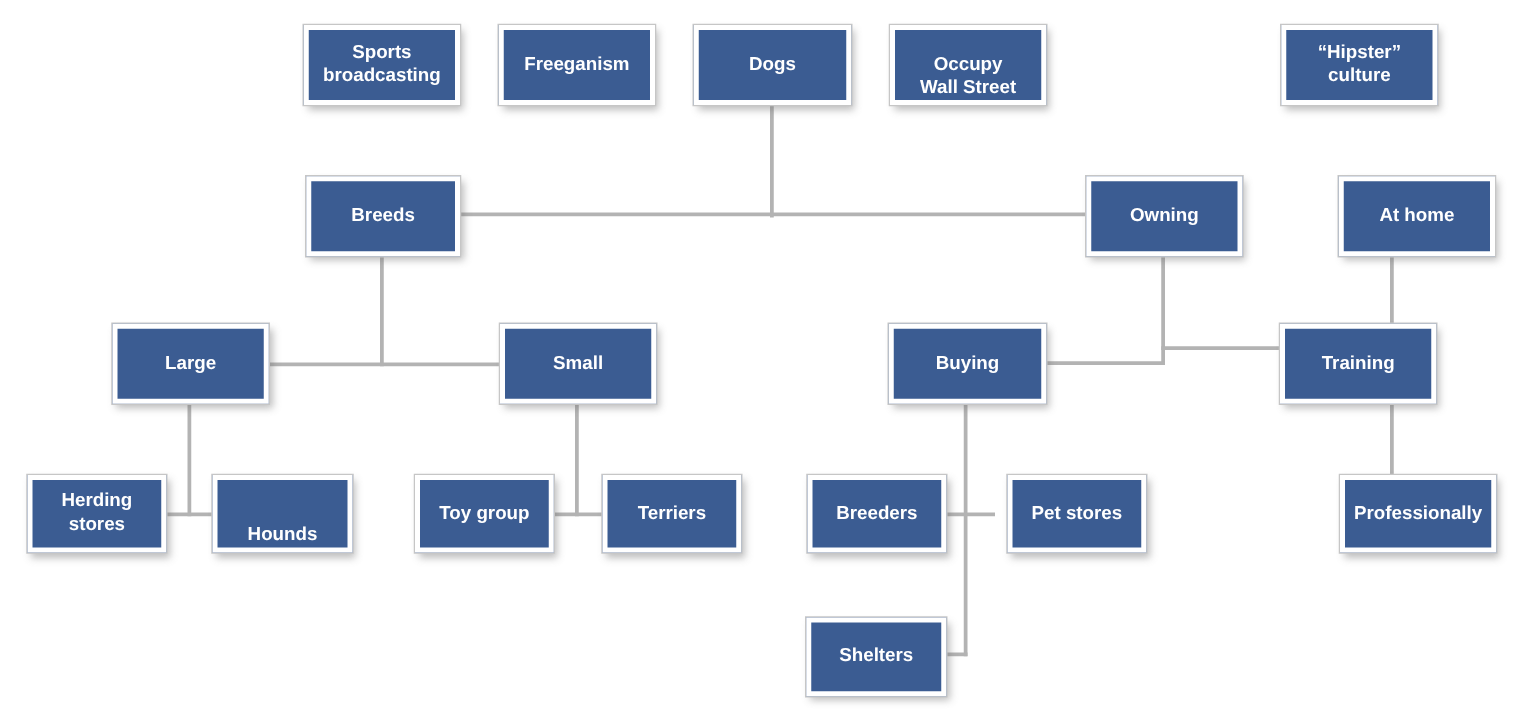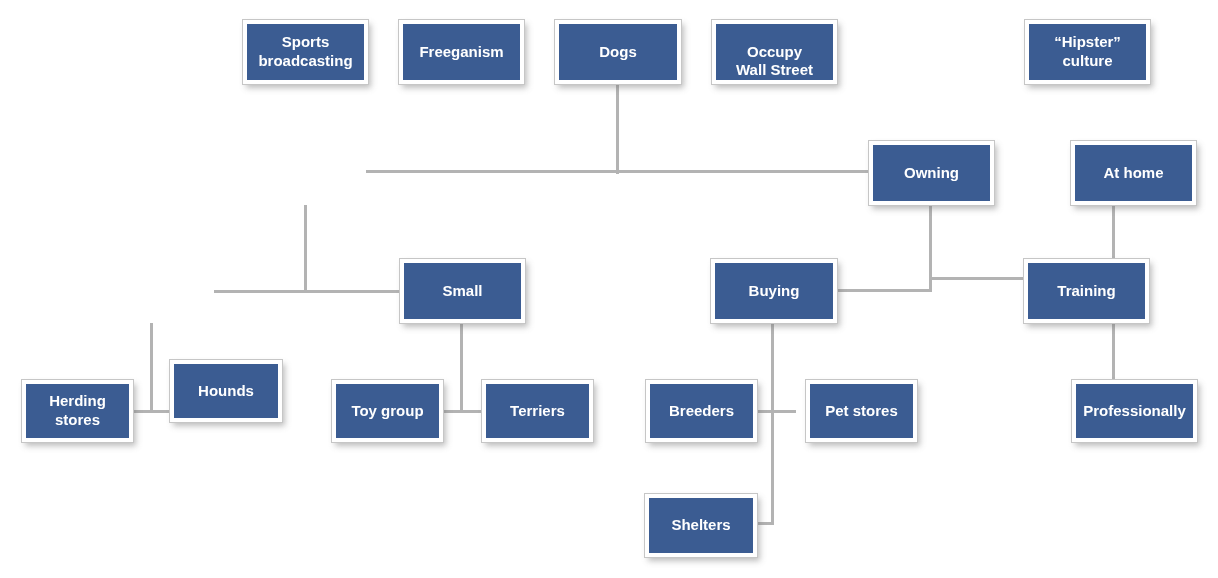--- a/index.html
+++ b/index.html
@@ -70,42 +70,48 @@
   </div>
   <div class="node" style="left:712px; top:20px; width:125px; height:64px;align-items:flex-end;">
     <span class="node-label">Occupy
 Wall Street</span>
   </div>
   <div class="node" style="left:1025px; top:20px; width:125px; height:64px;">
     <span class="node-label">“Hipster”
 culture</span>
   </div>
 
+  <div class="node" style="left:245px; top:141px; width:123px; height:64px;">
+    <span class="node-label">Breeds</span>
+  </div>
   <div class="node" style="left:869px; top:141px; width:125px; height:64px;">
     <span class="node-label">Owning</span>
   </div>
   <div class="node" style="left:1071px; top:141px; width:125px; height:64px;">
     <span class="node-label">At home</span>
   </div>
 
+  <div class="node" style="left:90px; top:259px; width:125px; height:64px;">
+    <span class="node-label">Large</span>
+  </div>
   <div class="node" style="left:400px; top:259px; width:125px; height:64px;">
     <span class="node-label">Small</span>
   </div>
   <div class="node" style="left:711px; top:259px; width:126px; height:64px;">
     <span class="node-label">Buying</span>
   </div>
   <div class="node" style="left:1024px; top:259px; width:125px; height:64px;">
     <span class="node-label">Training</span>
   </div>
 
   <div class="node" style="left:22px; top:380px; width:111px; height:62px;">
     <span class="node-label">Herding
 stores</span>
   </div>
-  <div class="node" style="left:170px; top:360px; width:112px; height:62px;">
+  <div class="node" style="left:170px; top:380px; width:112px; height:62px;align-items:flex-end;">
     <span class="node-label">Hounds</span>
   </div>
   <div class="node" style="left:332px; top:380px; width:111px; height:62px;">
     <span class="node-label">Toy group</span>
   </div>
   <div class="node" style="left:482px; top:380px; width:111px; height:62px;">
     <span class="node-label">Terriers</span>
   </div>
   <div class="node" style="left:646px; top:380px; width:111px; height:62px;">
     <span class="node-label">Breeders</span>

